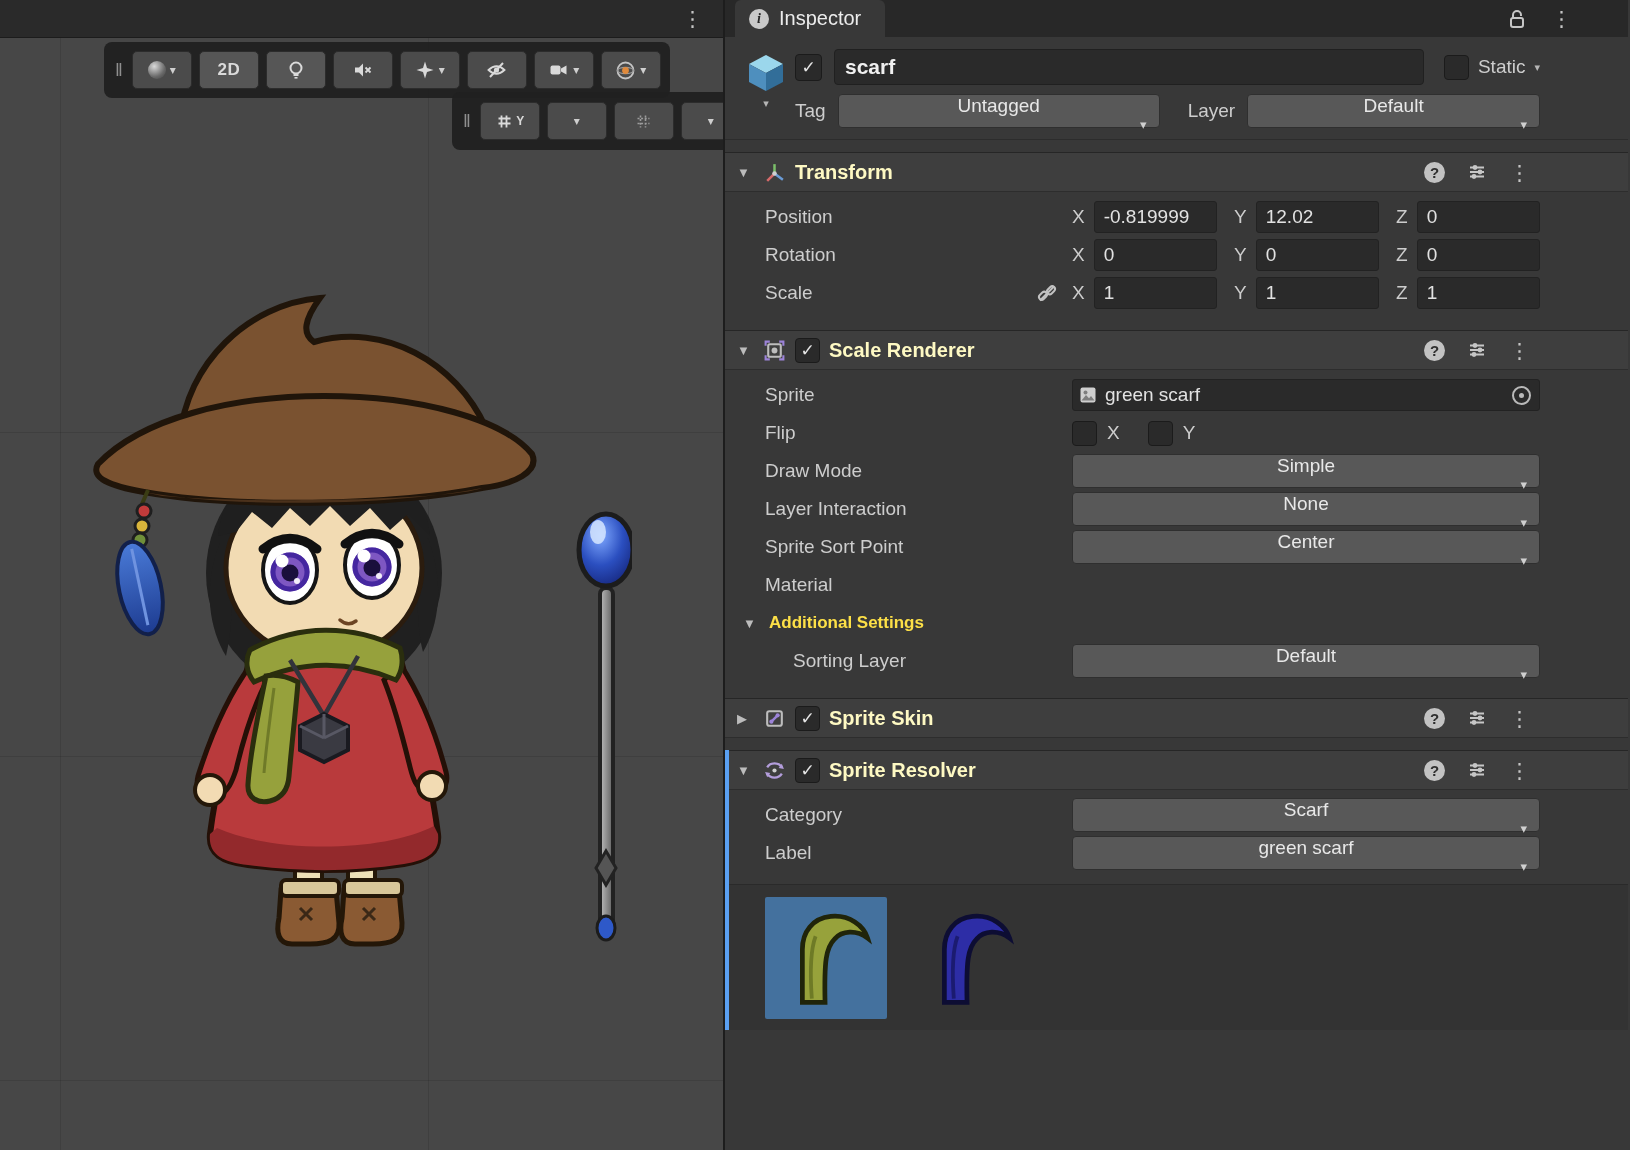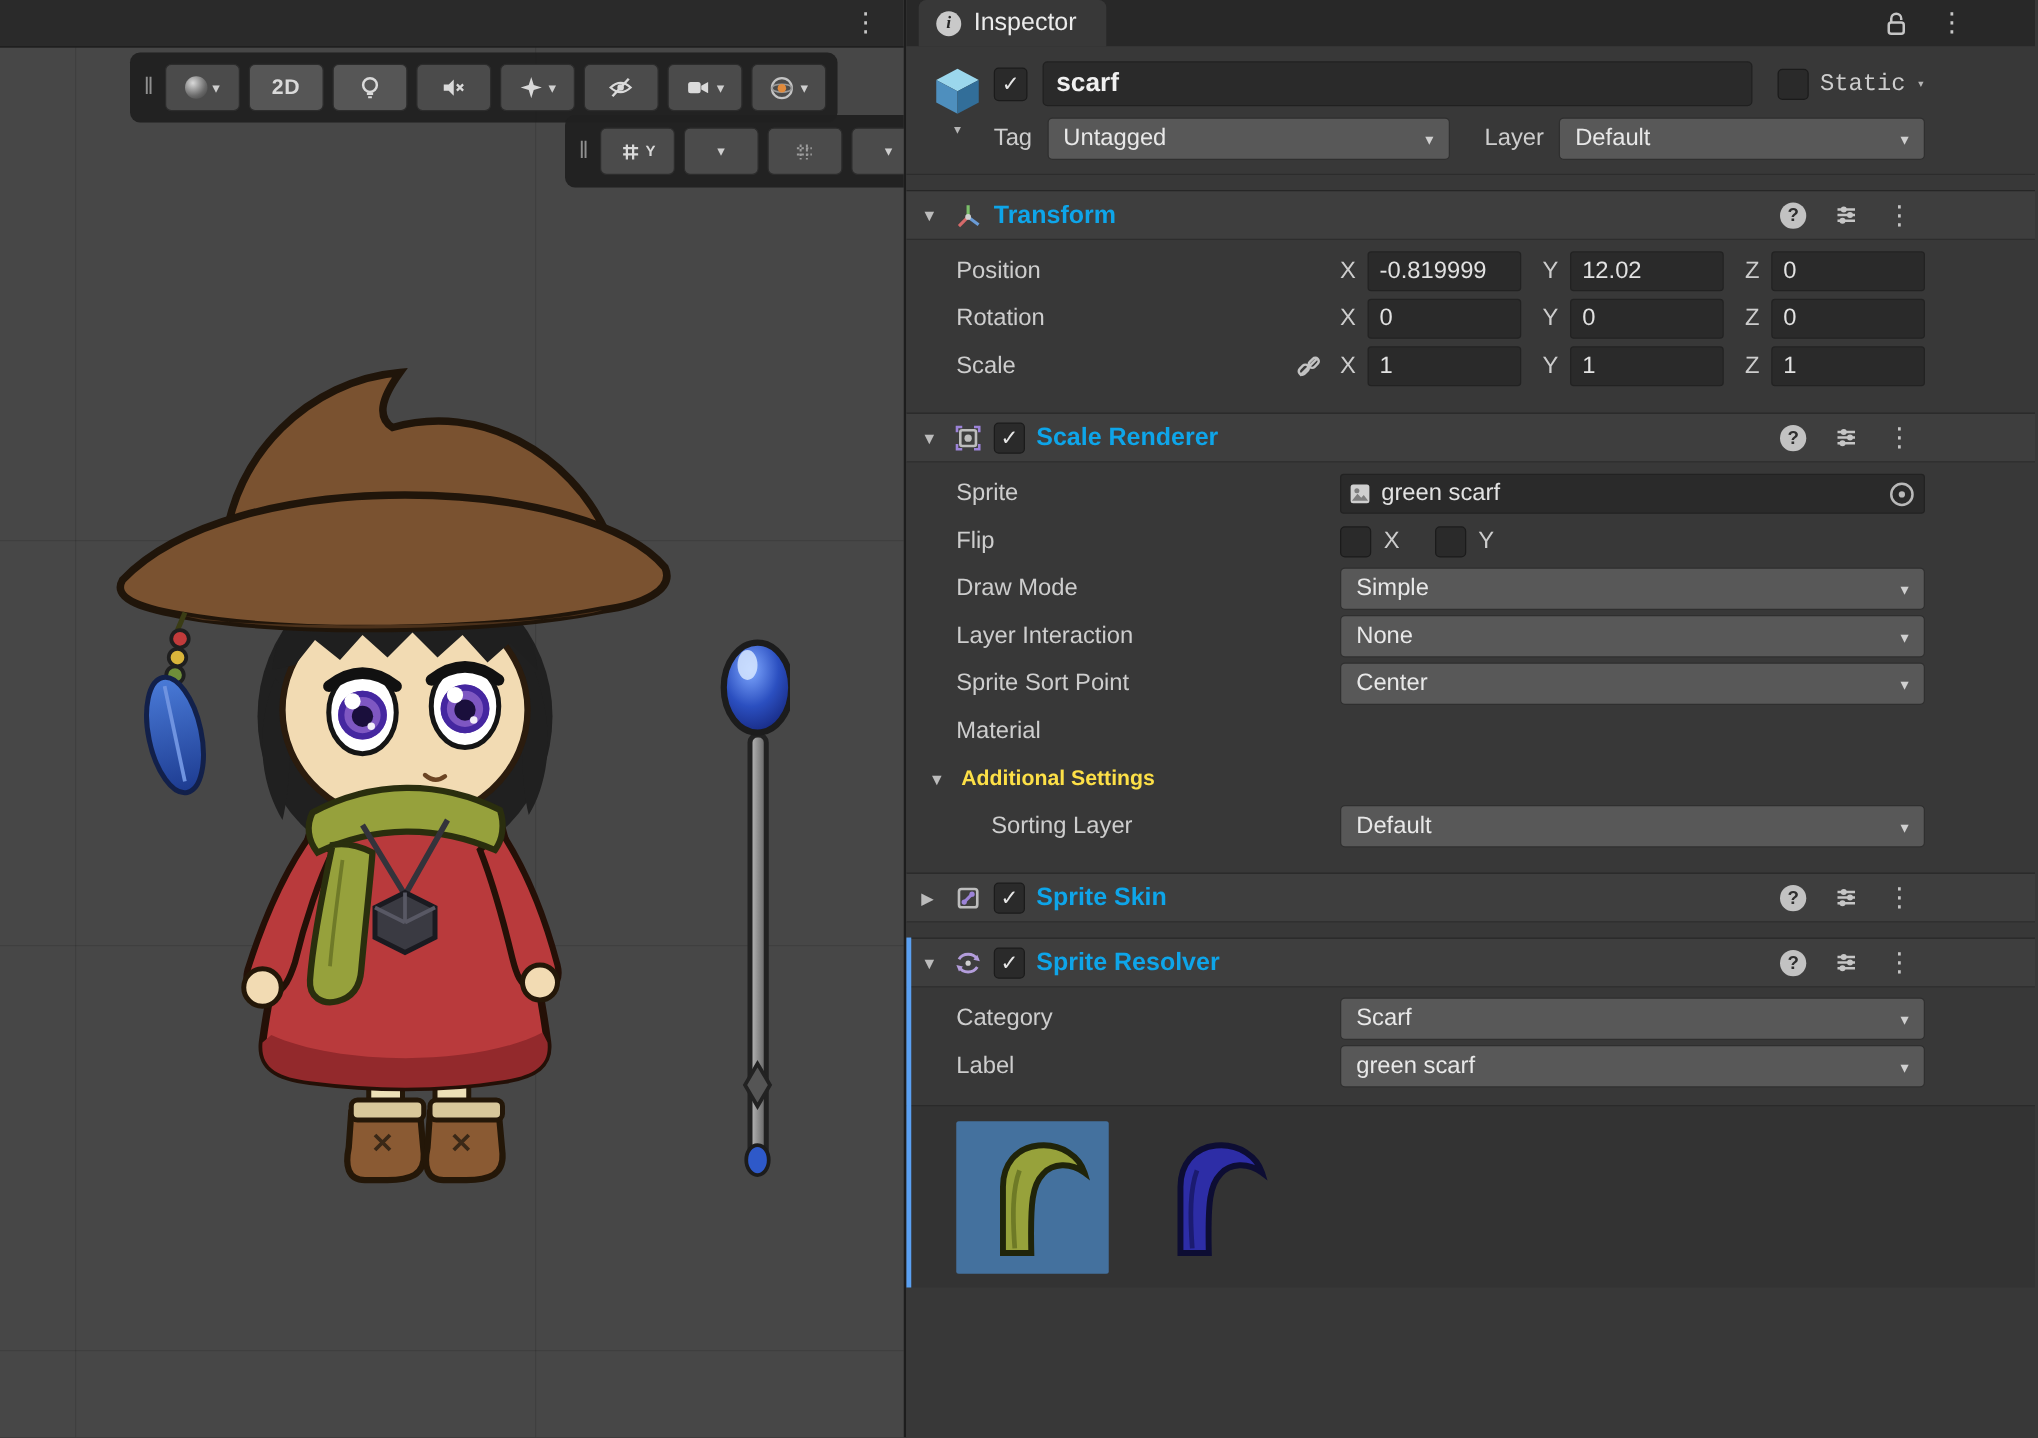--- a/index.html
+++ b/index.html
@@ -37,37 +37,37 @@
   .tab { height:37px; margin-left:10px; padding:0 24px 0 14px; background:#383838; border-radius:6px 6px 0 0; display:flex; align-items:center; gap:10px; color:#ececec; font-size:20px; }
   .info-badge { width:20px; height:20px; border-radius:50%; background:#c9c9c9; color:#262626; font-size:14px; font-weight:bold; font-style:italic; display:flex; align-items:center; justify-content:center; font-family:"Liberation Serif", serif; }
   .tab-actions { position:absolute; right:56px; top:0; height:37px; display:flex; align-items:center; gap:24px; }
 
   .go-header { display:flex; padding:12px 88px 12px 12px; border-bottom:1px solid #2c2c2c; }
   .go-icon-wrap { width:58px; display:flex; flex-direction:column; align-items:center; gap:2px; padding-top:2px; }
   .mini-caret { color:#b5b5b5; font-size:11px; }
   .go-fields { flex:1; min-width:0; }
   .go-row1 { display:flex; align-items:center; gap:12px; height:36px; margin-bottom:10px; }
   .name-field { flex:1; min-width:0; height:34px; background:#2a2a2a; border:1px solid #202020; border-radius:4px; color:#f0f0f0; font-weight:bold; font-size:21px; padding:0 10px; font-family:inherit; outline:none; }
-  .static-group { display:flex; align-items:center; gap:9px; margin-left:8px;font-family:Liberation Mono, monospace; }
+  .static-group { display:flex; align-items:center; gap:9px; margin-left:8px; }
   .lbl { color:#cdcdcd; font-size:19px; white-space:nowrap; }
   .go-row2 { display:flex; align-items:center; height:32px; }
   .go-row2 .lbl { margin-right:12px; }
 
   .checkbox { width:25px; height:25px; background:#2a2a2a; border:1px solid #1b1b1b; border-radius:4px; display:flex; align-items:center; justify-content:center; color:#e6e6e6; font-size:17px; flex:none; }
   .checkbox.small { width:23px; height:23px; }
 
-  .dropdown { height:32px; background:#585858; border:1px solid #2f2f2f; border-radius:4px; display:flex; align-items:center; padding:0 12px; color:#e8e8e8; font-size:19px; white-space:nowrap; }
+  .dropdown { height:32px; background:#585858; border:1px solid #2f2f2f; border-radius:4px; display:flex; align-items:center; padding:0 12px; color:#e8e8e8; font-size:19px; white-space:nowrap;flex-direction:column; }
   .dd-caret { margin-left:auto; color:#d0d0d0; font-size:13px; padding-left:10px; }
   .dd-tag { width:296px; flex:none; margin-right:28px; }
   .dd-fill { flex:1; min-width:0; }
 
   .component { margin-top:12px; position:relative; }
   .comp-header { height:38px; background:#3e3e3e; border-top:1px solid #262626; border-bottom:1px solid #2d2d2d; display:flex; align-items:center; padding:0 98px 0 12px; gap:9px; }
   .foldout { color:#bcbcbc; font-size:13px; width:17px; flex:none; }
-  .comp-title { font-weight:bold; font-size:20px; color:#0ea5e9; white-space:nowrap; }
+  .comp-title { font-weight:bold; font-size:20px; color:#fef9c3; white-space:nowrap; }
   .comp-right { margin-left:auto; display:flex; align-items:center; gap:22px; }
   .help-badge { width:21px; height:21px; border-radius:50%; background:#c2c2c2; color:#2e2e2e; font-weight:bold; font-size:15px; display:flex; align-items:center; justify-content:center; }
   .comp-body { padding:6px 0; }
 
   .prop-row { display:flex; align-items:center; height:38px; padding-left:40px; padding-right:88px; }
   .prop-label { width:307px; flex:none; color:#cdcdcd; font-size:19px; white-space:nowrap; display:flex; align-items:center; }
   .prop-label.indent { padding-left:28px; width:279px; }
   .prop-control { flex:1; min-width:0; display:flex; align-items:center; }
   .txt-field { height:30px; background:#2a2a2a; border:1px solid #222222; border-radius:3px; color:#e2e2e2; font-size:19px; padding:0 9px; font-family:inherit; outline:none; }
   .full { width:100%; box-sizing:border-box; }

